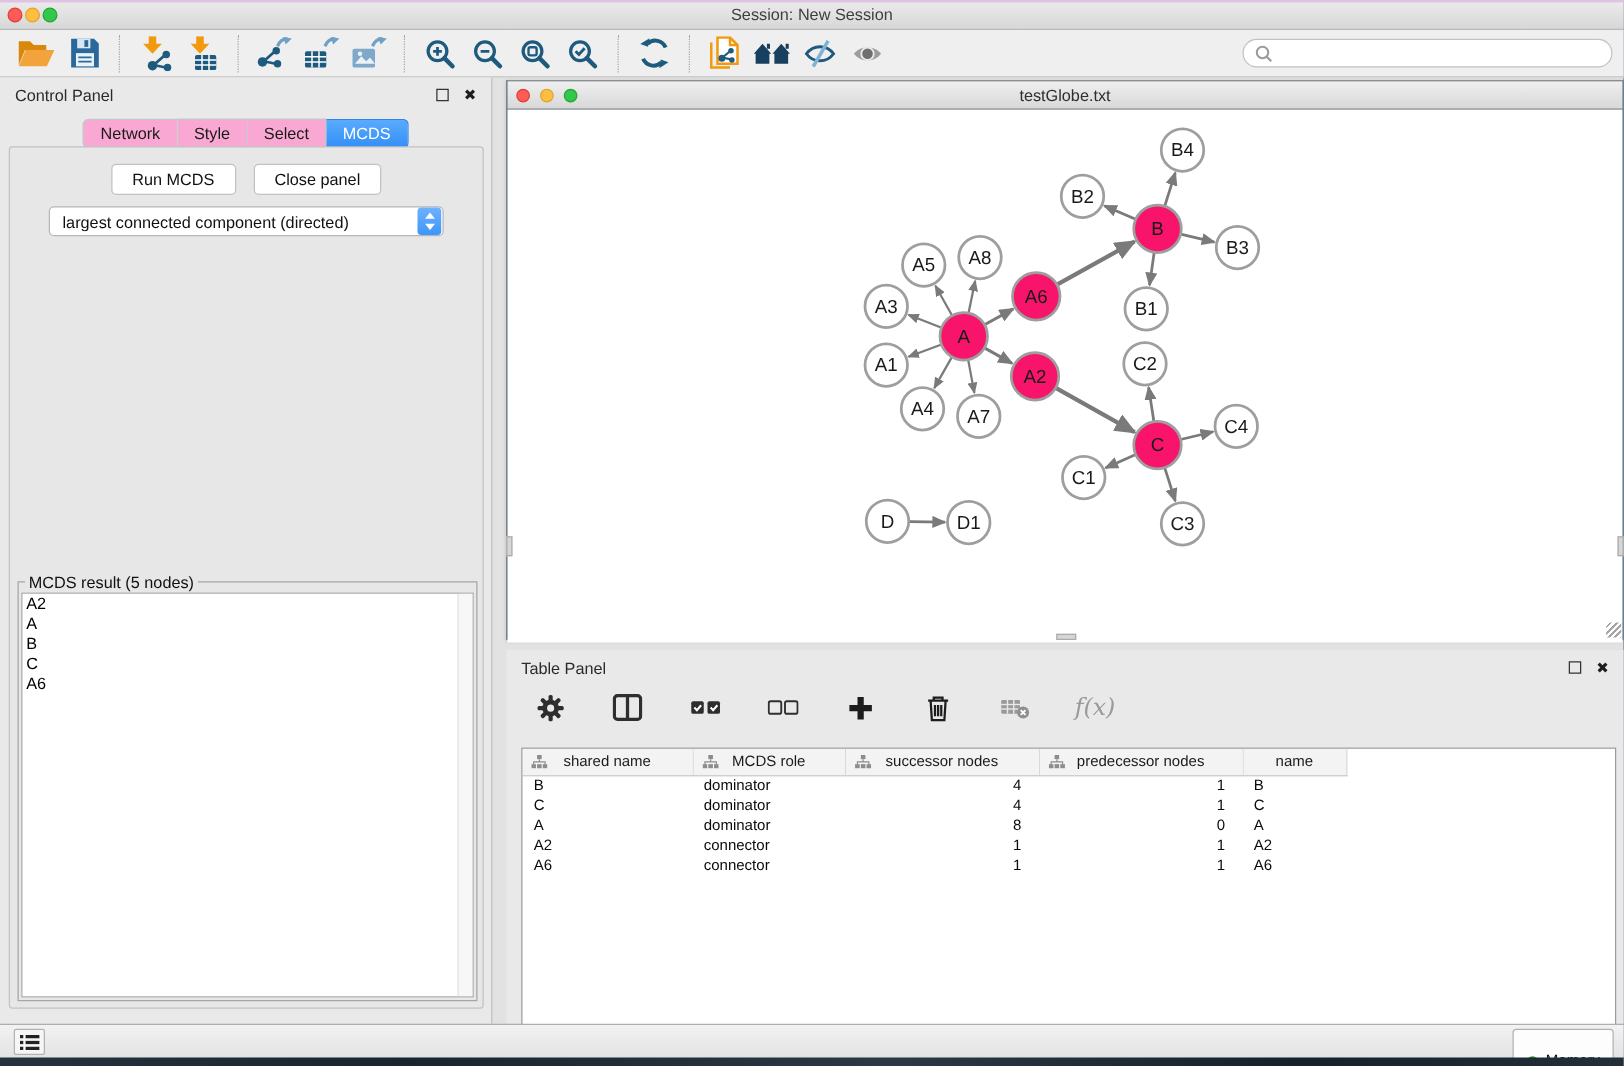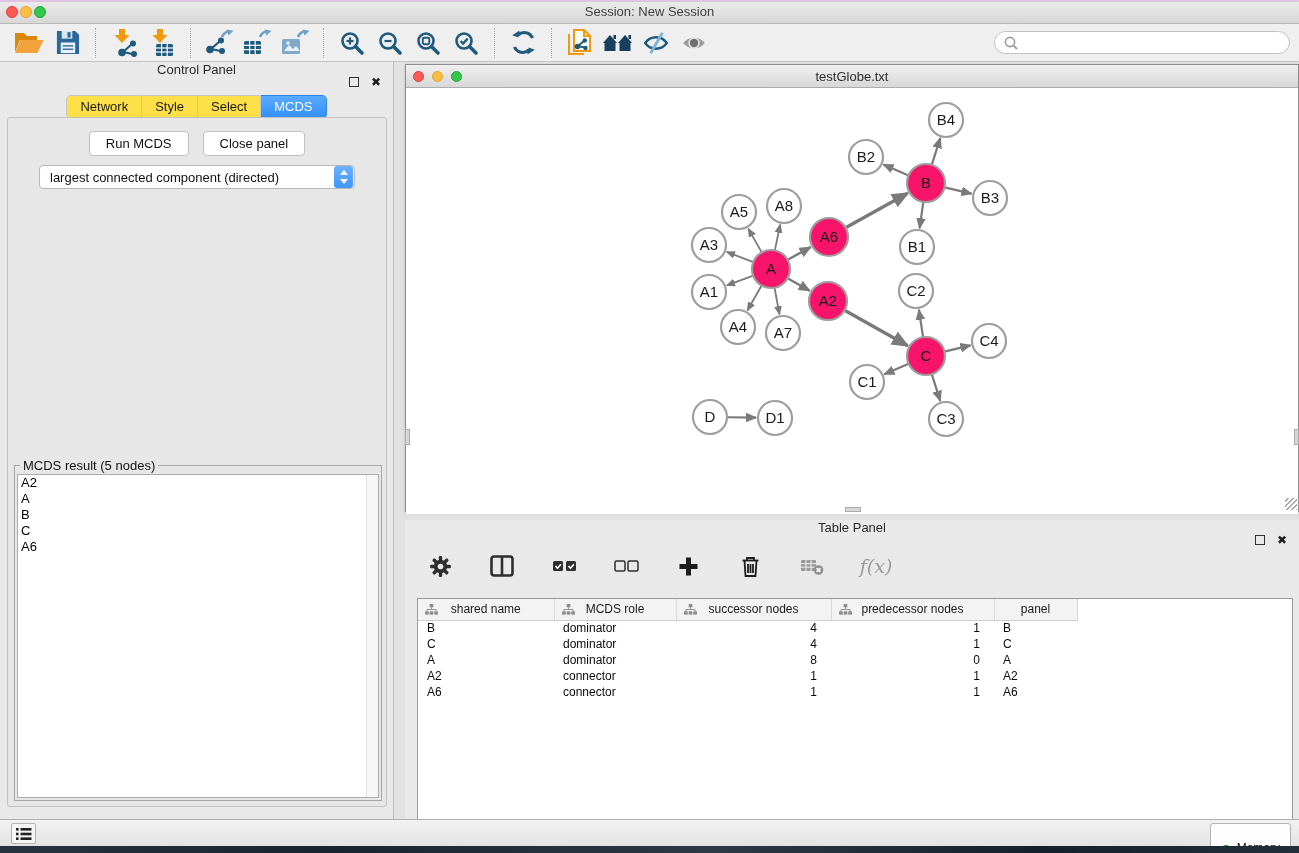--- a/index.html
+++ b/index.html
@@ -23,28 +23,28 @@
     border-bottom:1px solid #C4C4C4; display:flex; align-items:center; padding-left:10px; }
   .tb-btn { width:38px; height:32px; display:flex; align-items:center; justify-content:center; border-radius:4px; }
   .tb-sep { width:0; height:30px; border-left:1px dotted #A8A8A8; margin:0 9px; }
   #toolbar-search { margin-left:auto; margin-right:9px; width:296px; height:23px; background:#fff;
     border:1px solid #C2C2C2; border-radius:12px; display:flex; align-items:center; padding:0 8px; }
   #toolbar-search input { border:none; outline:none; flex:1; font-size:12px; margin-left:5px;
     font-family:"Liberation Sans",sans-serif; background:transparent; }
 
   
   #control-panel { left:0; top:62px; width:394px; height:757px; background:#E9E9E9; border-right:1px solid #BDBDBD; }
-  .panel-header { height:28px; display:flex; align-items:center; padding:0 12px;flex-direction:column; }
+  .panel-header { height:28px; display:flex; align-items:center; padding:0 12px; }
   .panel-title { font-size:13px; color:#2B2B2B; }
   .panel-controls { margin-left:auto; display:flex; align-items:center; gap:12px; }
   .float-box { width:10px; height:10px; border:1.5px solid #333; display:inline-block; }
   .close-x { font-size:12px; color:#1D1D1D; line-height:10px; }
 
   .seg-tabs { display:flex; }
-  .seg-tab { background:#fde047; border:1px solid #C6C6C6; border-left:none; padding:3px 13px;
+  .seg-tab { background:#f9a8d4; border:1px solid #C6C6C6; border-left:none; padding:3px 13px;
     font-size:13px; color:#1A1A1A; line-height:16px; }
   .seg-tab:first-child { border-left:1px solid #C6C6C6; border-radius:5px 0 0 5px; }
   .seg-tab:last-child { border-radius:0 5px 5px 0;text-align:center; }
   .seg-tab.selected { background:linear-gradient(#5AABFD,#338EF8); border-color:#2E84EC; color:#fff; }
   #cp-tabs { position:absolute; left:0; top:33px; width:100%; display:flex; justify-content:center; }
 
   #cp-body { position:absolute; left:7px; top:55px; width:380px; height:690px;
     background:#E7E7E7; border:1px solid #C2C2C2; border-radius:3px; }
   #opt-label { margin-top:18px; text-align:center; font-size:13px; color:#111; }
   #opt-select { margin:9px auto 0 auto; width:316px; height:24px; background:#fff; border:1px solid #B8B8B8;
@@ -575,21 +575,21 @@
                     <rect x="5" y="0" width="4" height="3.6"></rect>
                     <rect x="0" y="8" width="4" height="3.6"></rect>
                     <rect x="5" y="8" width="4" height="3.6"></rect>
                     <rect x="10" y="8" width="4" height="3.6"></rect>
                   </g>
                   <path d="M7 3.6 V6 M2 8 V6 h10 v2" stroke="#8C8C8C" fill="none"></path>
                 </svg>
               <span>predecessor nodes</span>
             </th>
             <th>
-              <span>panel</span>
+              <span>name</span>
             </th>
           </tr>
         </thead>
         <tbody id="node-table-body">
             <tr>
               <td class="al">B</td>
               <td class="al">dominator</td>
               <td class="ar">4</td>
               <td class="ar">1</td>
               <td class="al">B</td>

